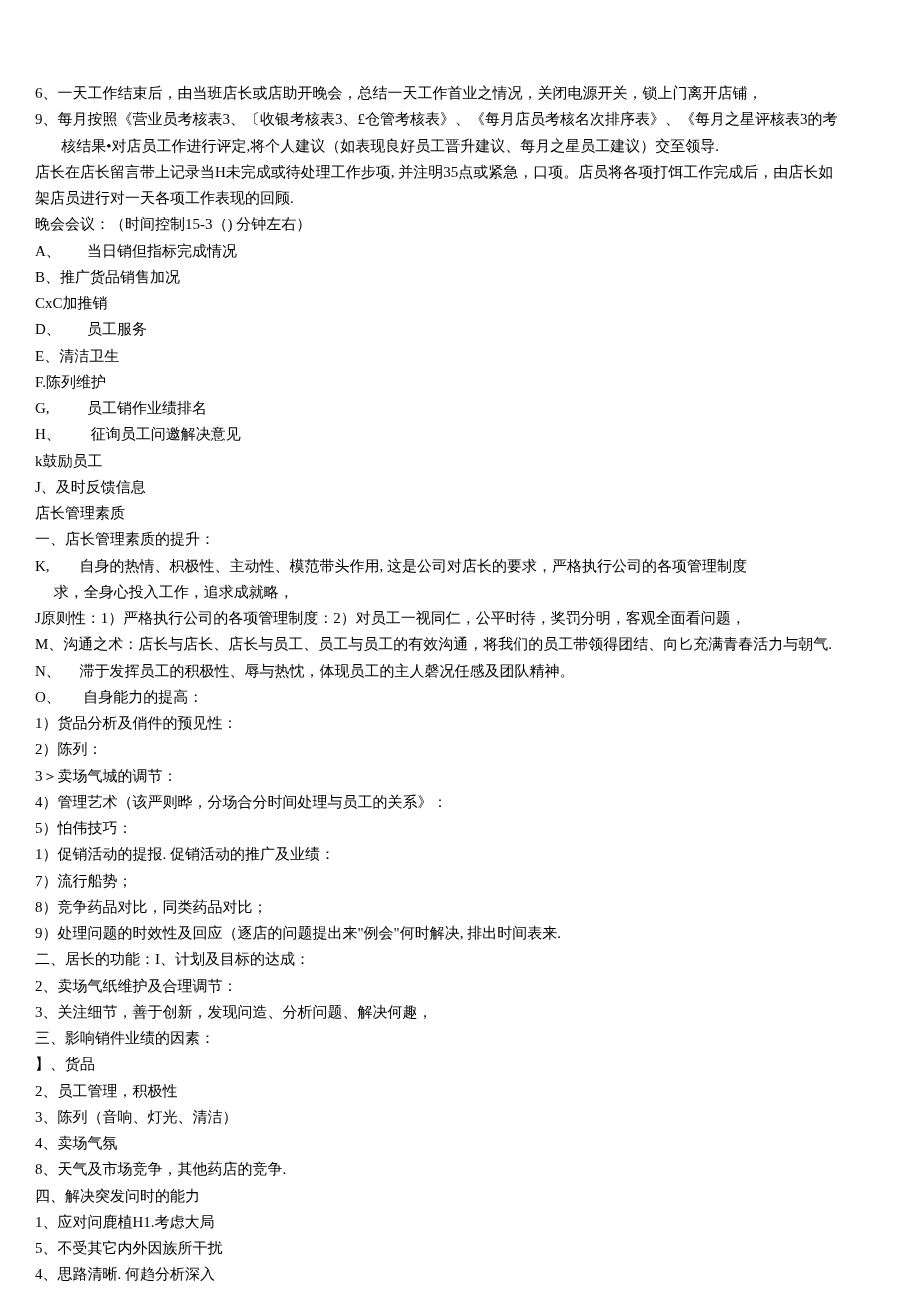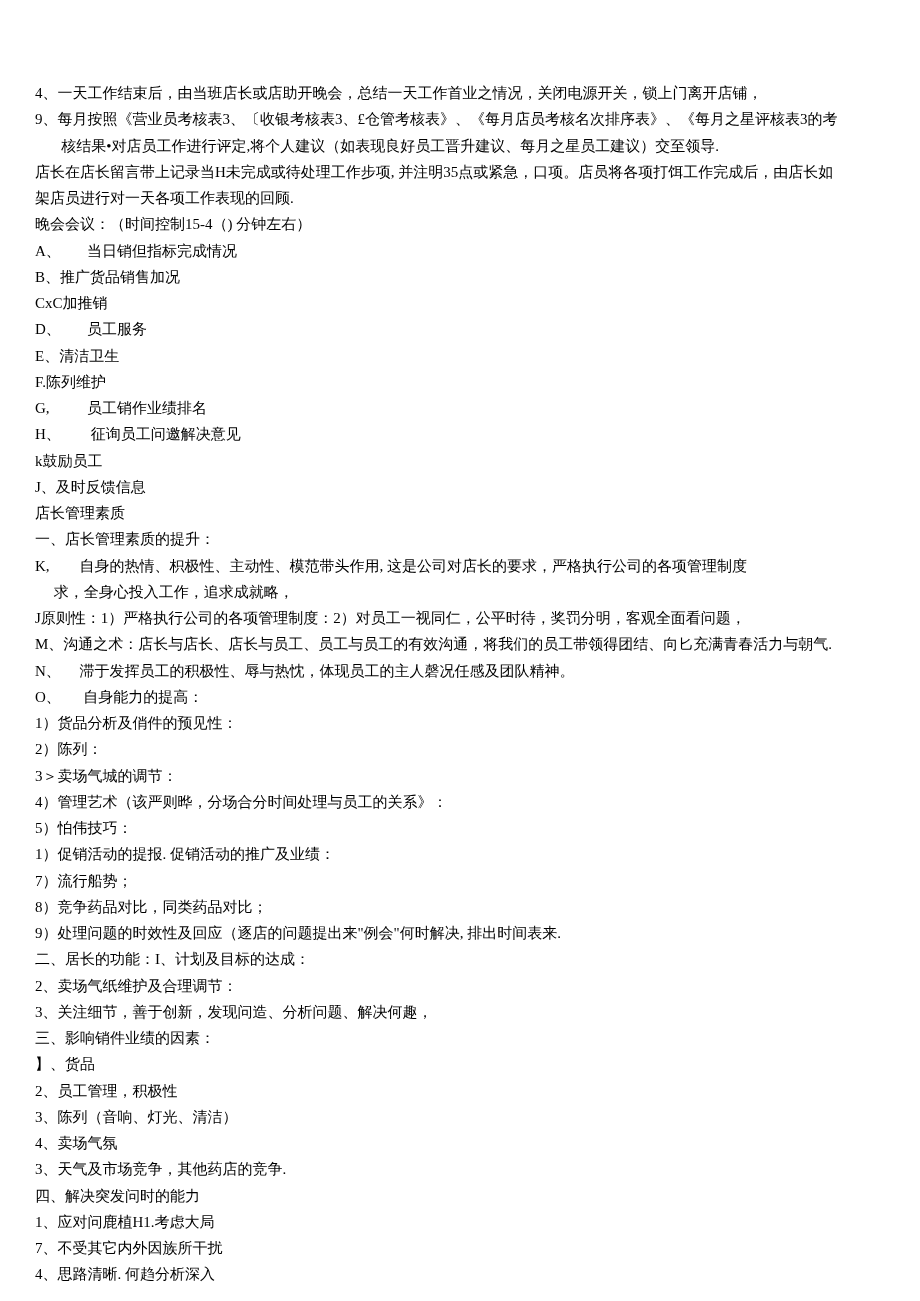--- a/index.html
+++ b/index.html
@@ -12,26 +12,26 @@
     padding: 80px 35px 40px 35px;
     width: 920px;
     box-sizing: border-box;
   }
   .line { white-space: pre-wrap; }
   .italic { }
 </style>
 </head>
 <body>
 
-<div class="line">4、一天工作结束后，由当班店长或店助开晚会，总结一天工作首业之情况，关闭电源开关，锁上门离开店铺，</div>
+<div class="line">6、一天工作结束后，由当班店长或店助开晚会，总结一天工作首业之情况，关闭电源开关，锁上门离开店铺，</div>
 <div class="line">9、每月按照《营业员考核表3、〔收银考核表3、£仓管考核表》、《每月店员考核名次排序表》、《每月之星评核表3的考</div>
 <div class="line">       核结果•对店员工作进行评定,将个人建议（如表现良好员工晋升建议、每月之星员工建议）交至领导.</div>
 <div class="line">店长在店长留言带上记录当H未完成或待处理工作步项, 并注明35点或紧急，口项。店员将各项打饵工作完成后，由店长如</div>
 <div class="line">架店员进行对一天各项工作表现的回顾.</div>
-<div class="line">晚会会议：（时间控制15-4（) 分钟左右）</div>
+<div class="line">晚会会议：（时间控制15-3（) 分钟左右）</div>
 <div class="line italic">A、       当日销但指标完成情况</div>
 <div class="line">B、推广货品销售加况</div>
 <div class="line">CxC加推销</div>
 <div class="line">D、       员工服务</div>
 <div class="line">E、清洁卫生</div>
 <div class="line">F.陈列维护</div>
 <div class="line">G,          员工销作业绩排名</div>
 <div class="line">H、        征询员工问邀解决意见</div>
 <div class="line">k鼓励员工</div>
 <div class="line">J、及时反馈信息</div>
@@ -53,17 +53,17 @@
 <div class="line">8）竞争药品对比，同类药品对比；</div>
 <div class="line">9）处理问题的时效性及回应（逐店的问题提出来"例会"何时解决, 排出时间表来.</div>
 <div class="line">二、居长的功能：I、计划及目标的达成：</div>
 <div class="line">2、卖场气纸维护及合理调节：</div>
 <div class="line">3、关注细节，善于创新，发现问造、分析问题、解决何趣，</div>
 <div class="line">三、影响销件业绩的因素：</div>
 <div class="line">】、货品</div>
 <div class="line">2、员工管理，积极性</div>
 <div class="line">3、陈列（音响、灯光、清洁）</div>
 <div class="line">4、卖场气氛</div>
-<div class="line">3、天气及市场竞争，其他药店的竞争.</div>
+<div class="line">8、天气及市场竞争，其他药店的竞争.</div>
 <div class="line">四、解决突发问时的能力</div>
 <div class="line">1、应对问鹿植H1.考虑大局</div>
-<div class="line">7、不受其它内外因族所干扰</div>
+<div class="line">5、不受其它内外因族所干扰</div>
 <div class="line">4、思路清晰. 何趋分析深入</div>
 
 </body></html>

